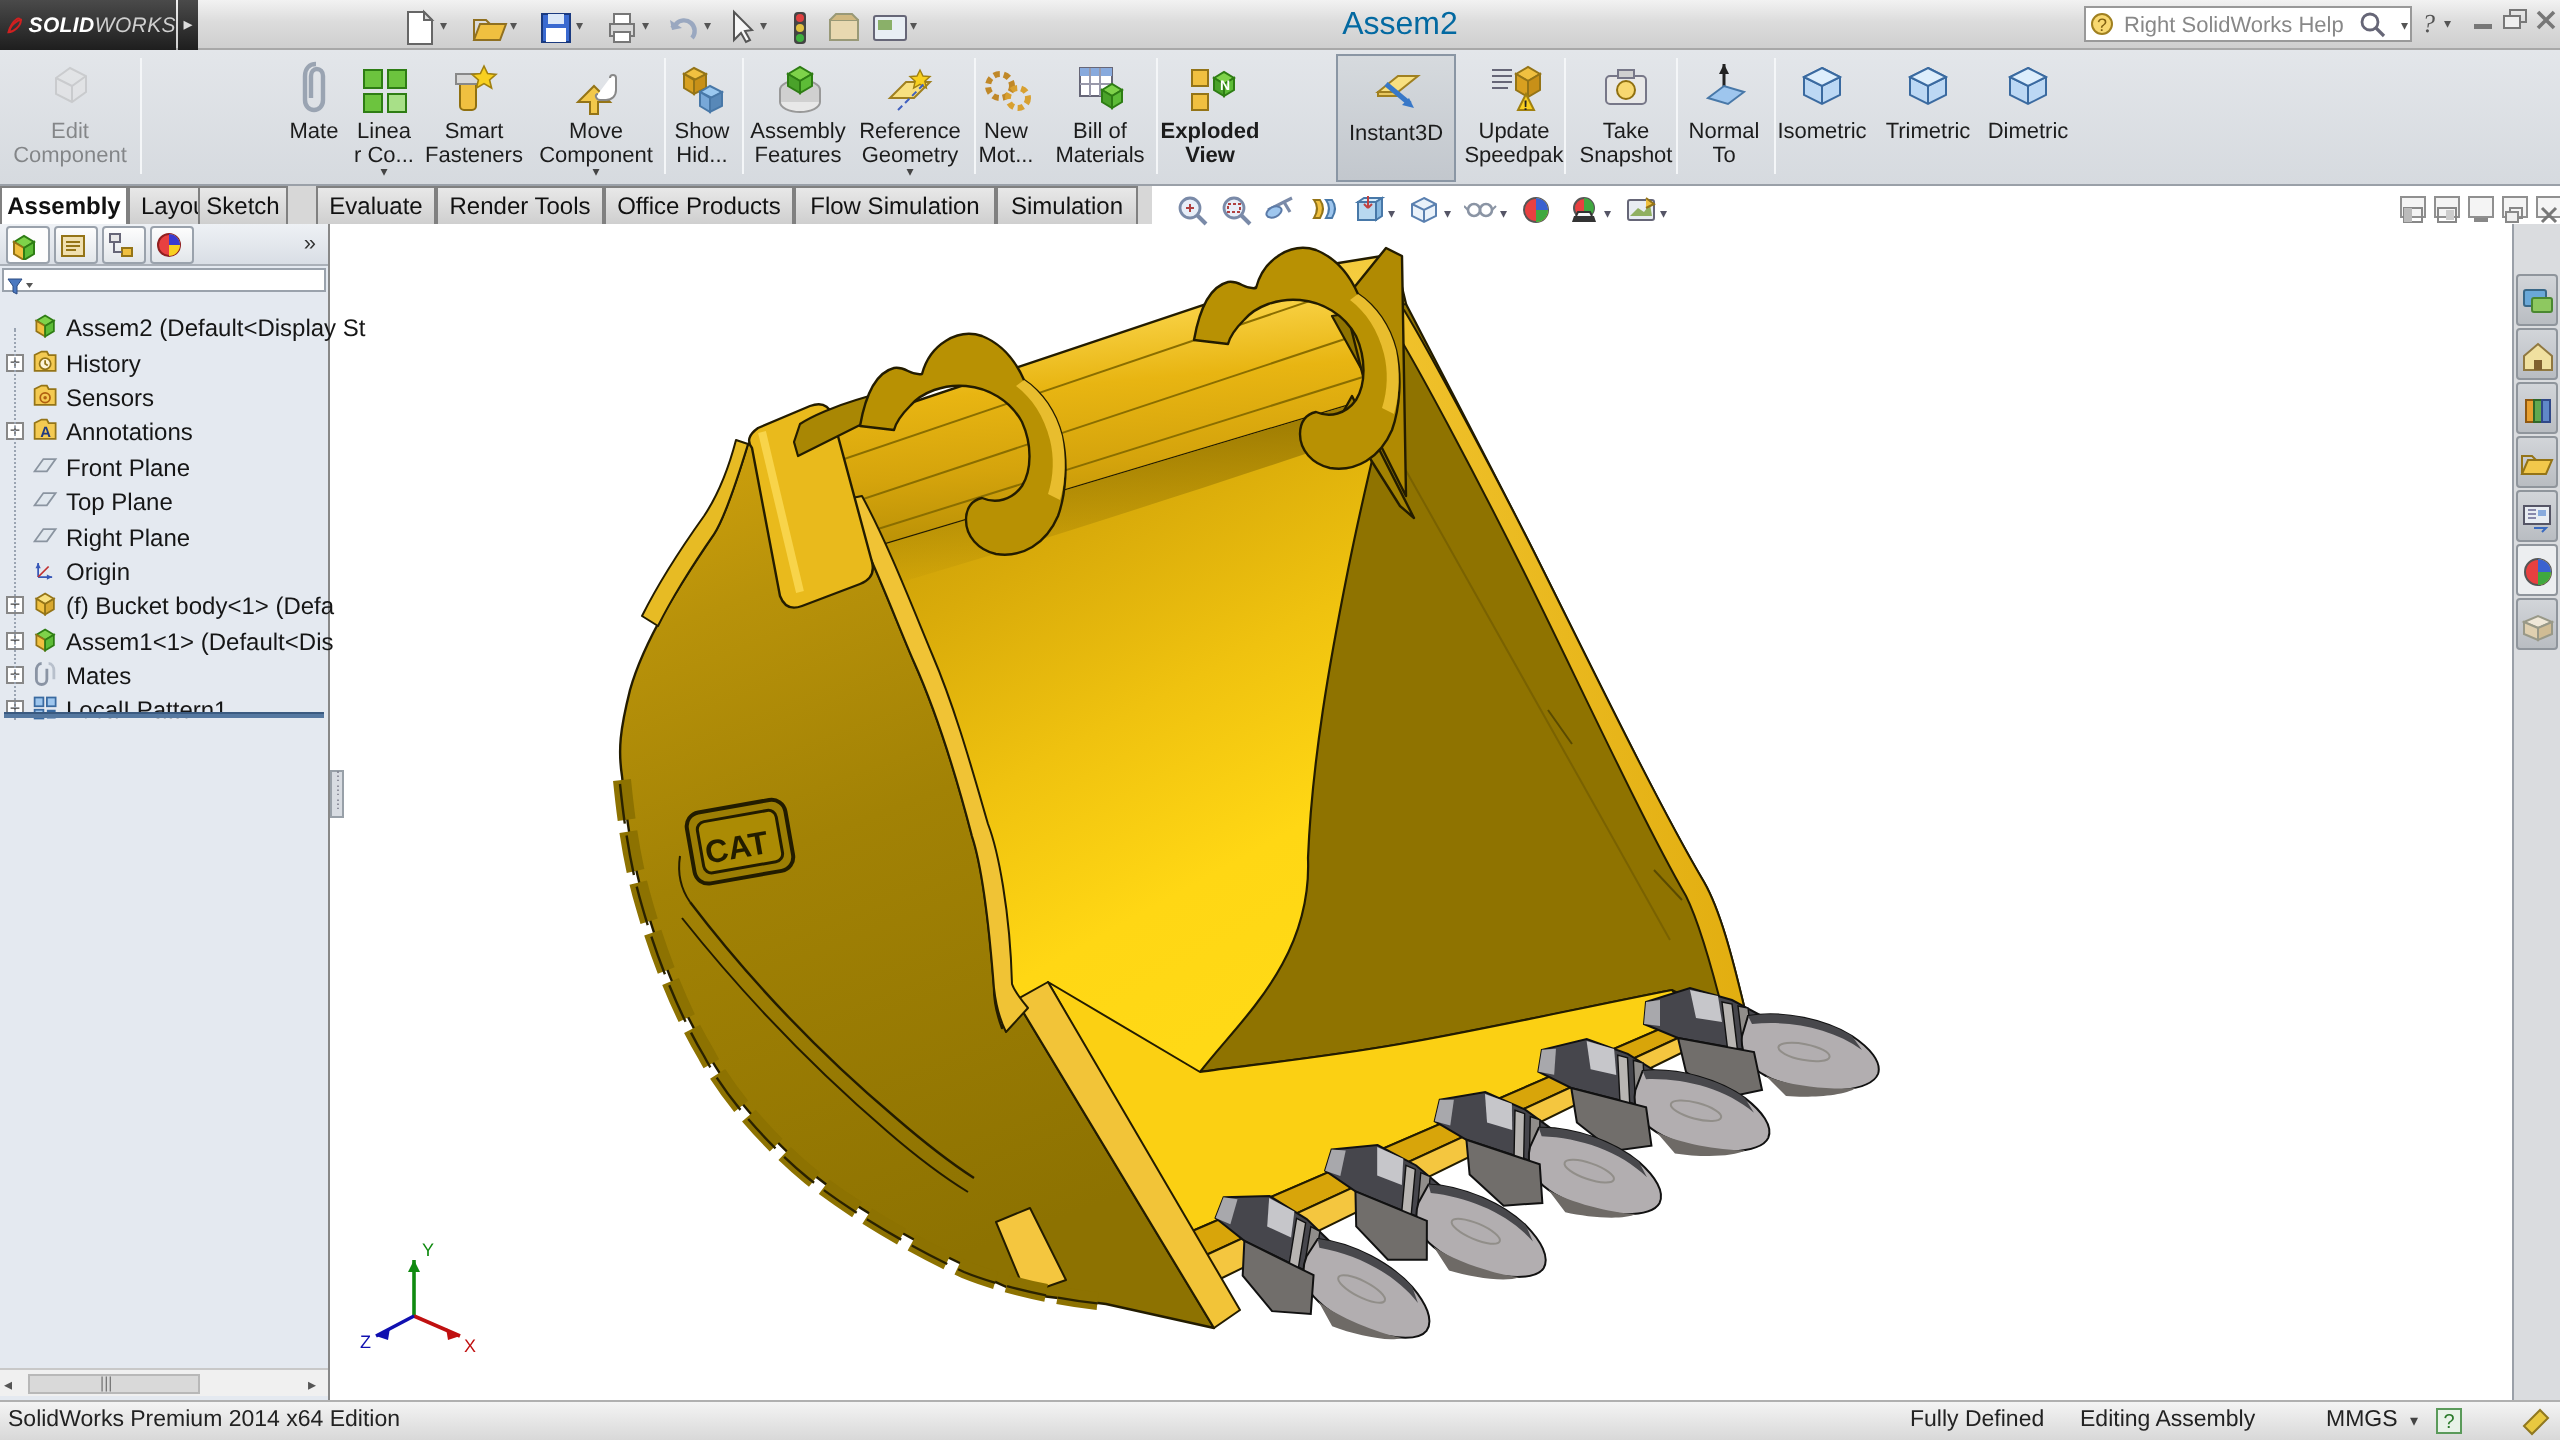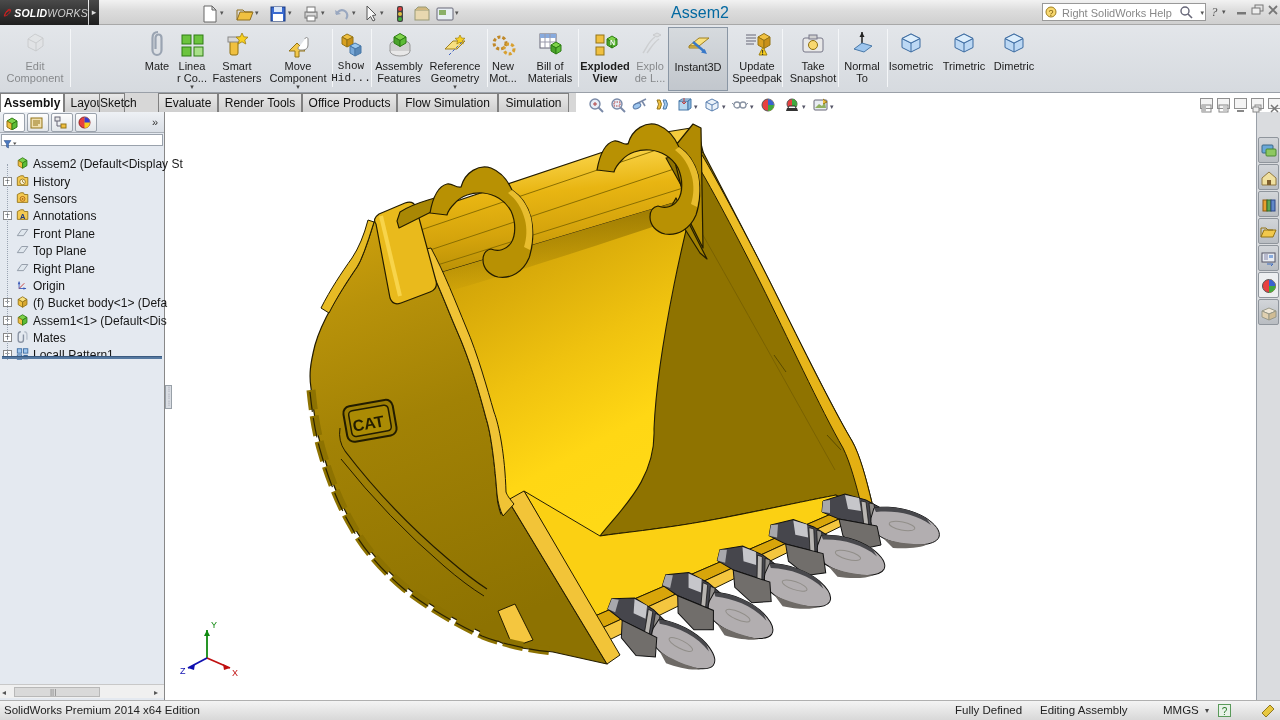--- a/index.html
+++ b/index.html
@@ -140,21 +140,21 @@
     </div>
     <div class="ritem" style="left: 254px; width: 88px;">
       <div class="ic"><svg width="32" height="30" viewBox="0 0 32 30">
           <path d="M6 20 h6 v-6 h4 v6 h6 l-8 8z" fill="#f2c84b" stroke="#947417" transform="rotate(180 14 21)"></path>
           <path d="M22 10 c0-2 3-2 3 0 v6 c0 3-2 5-5 5 h-3 c-2 0-3-3-1-3" fill="#fff" stroke="#888"></path>
         </svg></div>
       <div>Move</div>
       <div>Component</div>
       <div style="font-size:7px;color:#444;line-height:6px">▾</div>
     </div>
-    <div class="ritem" style="left: 307px; width: 88px; font-family: Liberation Mono, monospace;">
+    <div class="ritem" style="left: 307px; width: 88px;">
       <div class="ic"><svg width="32" height="30" viewBox="0 0 32 30">
           <path d="M6 8 l5-3 6 3 -5 3z" fill="#f0c040" stroke="#947417"></path>
           <path d="M6 8 v7 l5 3 v-7z" fill="#d8a020" stroke="#947417"></path>
           <path d="M17 8 v7 l-6 3 v-7z" fill="#c89018" stroke="#947417"></path>
           <path d="M14 17 l5-3 6 3 -5 3z" fill="#9ac8f0" stroke="#4878a8"></path>
           <path d="M14 17 v7 l5 3 v-7z" fill="#78a8d8" stroke="#4878a8"></path>
           <path d="M25 17 v7 l-6 3 v-7z" fill="#5888b8" stroke="#4878a8"></path>
         </svg></div>
       <div>Show</div>
       <div>Hid...</div>
@@ -205,28 +205,20 @@
           <rect x="6" y="6" width="8" height="8" fill="#f0c040" stroke="#947417"></rect>
           <rect x="6" y="18" width="8" height="8" fill="#f0c040" stroke="#947417"></rect>
           <path d="M17 10 l5-3 5 3 -5 3z" fill="#7ed24a" stroke="#2e7d14"></path>
           <path d="M17 10 v6 l5 3 v-6z" fill="#4aa22a" stroke="#2e7d14"></path>
           <path d="M27 10 v6 l-5 3 v-6z" fill="#5dbc37" stroke="#2e7d14"></path>
           <text x="20" y="16" font-size="7" fill="#fff">N</text>
         </svg></div>
       <div>Exploded</div>
       <div>View</div>
     </div>
-    <div class="ritem" style="left: 606px; width: 88px; opacity: 0.45;">
-      <div class="ic"><svg width="32" height="30" viewBox="0 0 32 30">
-          <path d="M8 24 C12 18 14 12 20 8 M12 24 C16 19 18 14 24 10" stroke="#b8b8b8" fill="none" stroke-width="1.5"></path>
-          <path d="M18 6 l4 -2 4 2 -4 2z" fill="#d8d8d8" stroke="#aaa"></path>
-        </svg></div>
-      <div>Explo</div>
-      <div>de L...</div>
-    </div>
     <div class="ritem" style="left: 668px; width: 60px; background: linear-gradient(rgb(214, 218, 222), rgb(194, 199, 205)); border: 1px solid rgb(138, 150, 164); top: 2px; height: 64px;">
       <div class="ic"><svg width="32" height="30" viewBox="0 0 32 30">
           <path d="M6 16 l10-8 h10 l-10 8z" fill="#f8e080" stroke="#a08020"></path>
           <path d="M6 16 h10 v2 h-10z" fill="#e8c860" stroke="#a08020"></path>
           <path d="M10 12 l12 10" stroke="#3878c8" stroke-width="2.5" fill="none"></path>
           <path d="M24 24 l-6-1.5 3.5-3.5z" fill="#3878c8"></path>
         </svg></div>
       <div>Instant3D</div>
     </div>
     <div class="ritem" style="left: 713px; width: 88px;">
@@ -280,21 +272,21 @@
           <path d="M15 5 l9 4.5 v9 l-9 4.5 -9-4.5 v-9z" fill="#bcd8f4" stroke="#3a6aa0"></path>
           <path d="M6 9.5 l9 4.5 9-4.5 M15 14 v9" fill="none" stroke="#3a6aa0"></path>
           <path d="M15 5 l9 4.5 -9 4.5 -9 -4.5z" fill="#ddeefc" stroke="#3a6aa0"></path>
         </svg></div>
       <div>Dimetric</div>
     </div>
   </div>
 <div class="abs" id="tabstrip">
     <div class="tab active" style="left: 0px; width: 64px;">Assembly</div>
     <div class="tab" style="left: 64px; width: 49px;">Layout</div>
-    <div class="tab" style="left: 99px; width: 26px;">Sketch</div>
+    <div class="tab" style="left: 99px; width: 45px;">Sketch</div>
     <div class="tab" style="left: 158px; width: 60px;">Evaluate</div>
     <div class="tab" style="left: 218px; width: 84px;">Render Tools</div>
     <div class="tab" style="left: 302px; width: 95px;">Office Products</div>
     <div class="tab" style="left: 397px; width: 101px;">Flow Simulation</div>
     <div class="tab" style="left: 498px; width: 71px;">Simulation</div>
   </div>
 
 <div class="abs" id="viewport"></div>
 <div class="abs" id="leftpanel">
   <div class="abs" id="ptabs">

